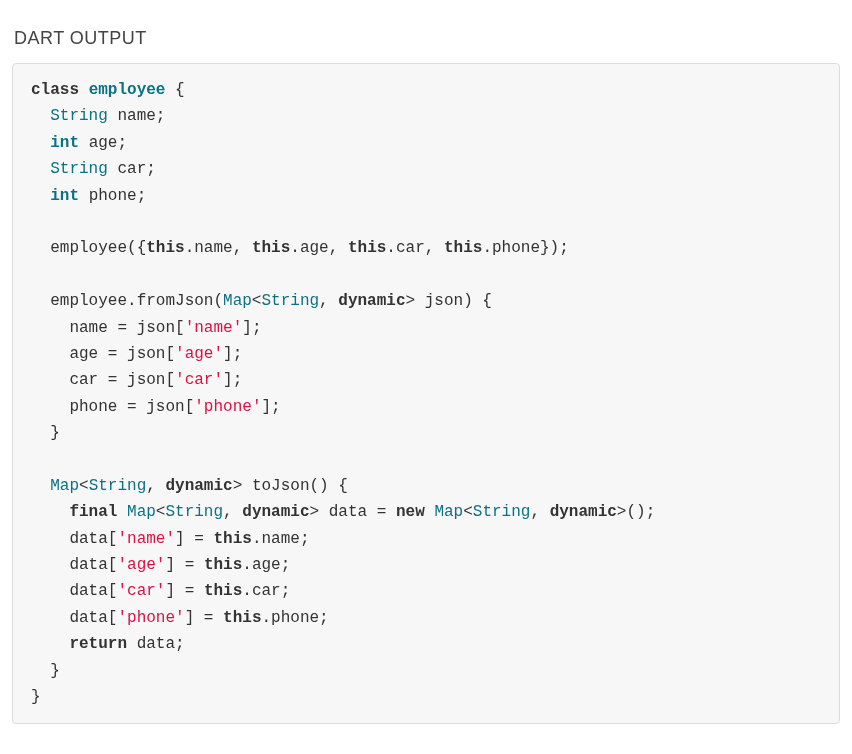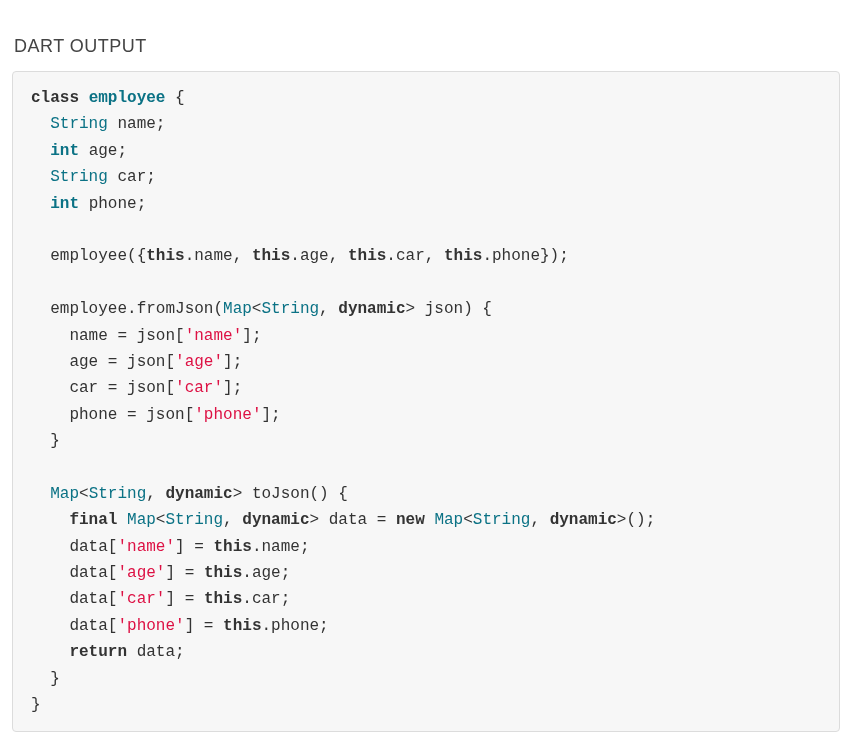--- a/index.html
+++ b/index.html
@@ -8,21 +8,21 @@
     font-family: -apple-system, BlinkMacSystemFont, "Segoe UI", Helvetica, Arial, sans-serif;
     background: #ffffff;
     color: #333;
     width: 852px;
     box-sizing: border-box;
   }
   .heading {
     font-size: 18px;
     letter-spacing: 0.5px;
     color: #444;
-    margin: 24px 0 14px 2px;
+    margin: 16px 0 14px 2px;
     font-weight: 400;
   }
   .code-block {
     background: #f7f7f7;
     border: 1px solid #dcdcdc;
     border-radius: 4px;
     padding: 13px 18px;
   }
   pre {
     margin: 0;

